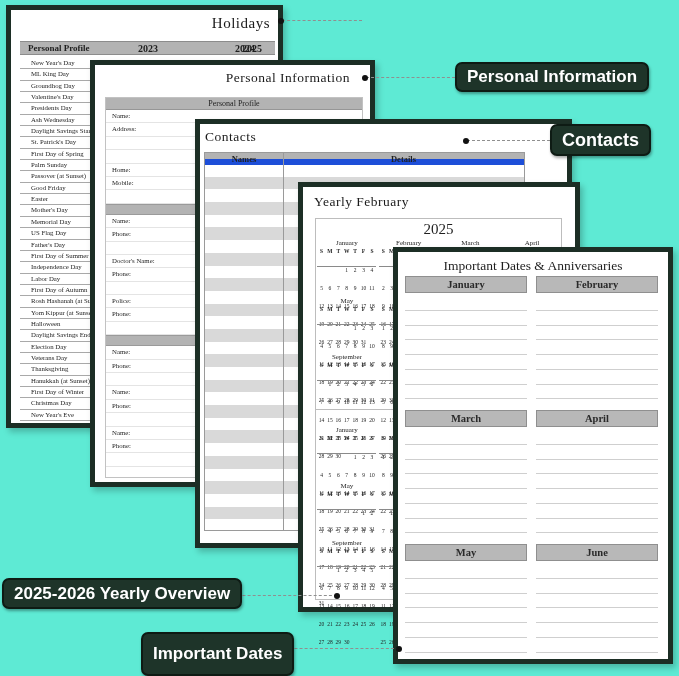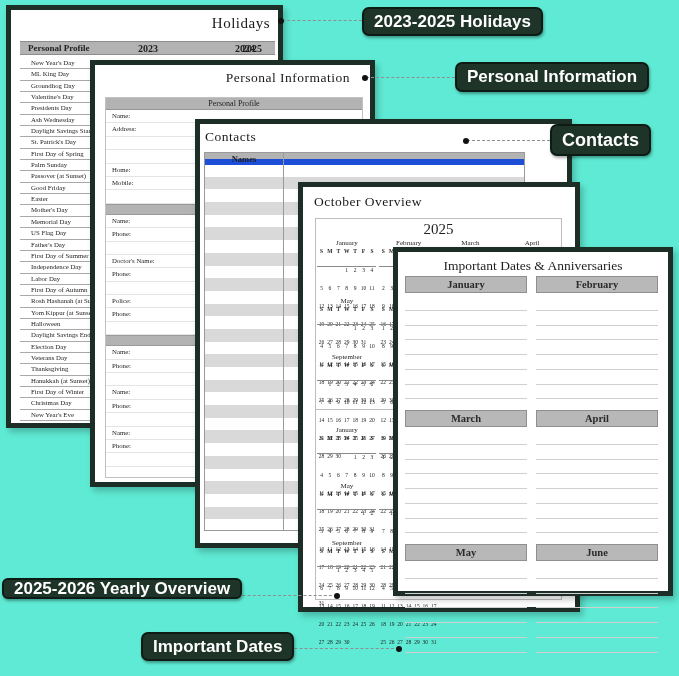--- a/index.html
+++ b/index.html
@@ -244,20 +244,21 @@
           <div class="pi-row"></div>
         </div>
     </div>
   </div>
 
   <div class="page" style="left:195px;top:119px;width:377px;height:429px;">
     <div class="ptitle" style="left:5px;top:5px;font-size:13.5px;">Contacts</div>
     <div class="ct-table">
       <div class="ct-head">
         <span class="c1">Names</span>
+        <span class="c2">Details</span>
       </div>
       <div class="ct-rows" id="contact-rows">
           <div class="crow"></div>
           <div class="crow"></div>
           <div class="crow"></div>
           <div class="crow"></div>
           <div class="crow"></div>
           <div class="crow"></div>
           <div class="crow"></div>
           <div class="crow"></div>
@@ -281,21 +282,21 @@
           <div class="crow"></div>
           <div class="crow"></div>
           <div class="crow"></div>
           <div class="crow"></div>
         </div>
       <div class="ct-div"></div>
     </div>
   </div>
 
   <div class="page" style="left:298px;top:182px;width:282px;height:430px;">
-    <div class="ptitle" style="left:11px;top:7px;font-size:13.5px;">October Overview</div>
+    <div class="ptitle" style="left:11px;top:7px;font-size:13.5px;">Yearly February</div>
     <div class="yr-frame" id="yearly-frame">
       <div class="yr-year">2025</div>
       <div class="yr-divider"></div>
     <div class="mcal" style="left: 0px; top: 20px;">
           <div class="mname">January</div>
           <div class="mgrid">
             <div class="mdh"><span>S</span><span>M</span><span>T</span><span>W</span><span>T</span><span>F</span><span>S</span></div>
             <div class="mwk"><span></span><span></span><span></span><span>1</span><span>2</span><span>3</span><span>4</span></div>
             <div class="mwk"><span>5</span><span>6</span><span>7</span><span>8</span><span>9</span><span>10</span><span>11</span></div>
             <div class="mwk"><span>12</span><span>13</span><span>14</span><span>15</span><span>16</span><span>17</span><span>18</span></div>
@@ -426,21 +427,21 @@
             <div class="mwk"><span></span><span></span><span></span><span></span><span>1</span><span>2</span><span>3</span></div>
             <div class="mwk"><span>4</span><span>5</span><span>6</span><span>7</span><span>8</span><span>9</span><span>10</span></div>
             <div class="mwk"><span>11</span><span>12</span><span>13</span><span>14</span><span>15</span><span>16</span><span>17</span></div>
             <div class="mwk"><span>18</span><span>19</span><span>20</span><span>21</span><span>22</span><span>23</span><span>24</span></div>
             <div class="mwk"><span>25</span><span>26</span><span>27</span><span>28</span><span>29</span><span>30</span><span>31</span></div>
           </div>
         </div>
       </div>
   </div>
 
-  <div class="page" style="left:393px;top:247px;width:280px;height:349px;">
+  <div class="page" style="left:393px;top:247px;width:280px;height:417px;">
     <div class="id-title">Important Dates &amp; Anniversaries</div>
     <div id="important-sections">
         <div class="id-bar" style="left: 7px; top: 24px;">January</div>
         <div class="id-line" style="left: 7px; top: 58px;"></div>
         <div class="id-line" style="left: 7px; top: 72.7px;"></div>
         <div class="id-line" style="left: 7px; top: 87.4px;"></div>
         <div class="id-line" style="left: 7px; top: 102.1px;"></div>
         <div class="id-line" style="left: 7px; top: 116.8px;"></div>
         <div class="id-line" style="left: 7px; top: 131.5px;"></div>
         <div class="id-line" style="left: 7px; top: 146.2px;"></div>
@@ -489,19 +490,18 @@
   <div class="dash" style="left:366px;top:77px;width:89px;"></div>
   <div class="dash" style="left:467px;top:140px;width:83px;"></div>
   <div class="dash" style="left:212px;top:595px;width:125px;"></div>
   <div class="dash" style="left:264px;top:648px;width:135px;"></div>
   <div class="dot" style="left:278px;top:18px;"></div>
   <div class="dot" style="left:362px;top:75px;"></div>
   <div class="dot" style="left:463px;top:138px;"></div>
   <div class="dot" style="left:334px;top:593px;"></div>
   <div class="dot" style="left:396px;top:646px;"></div>
 
-  <div class="badge" style="left:362px;top:7px;height:29px;">2023-2025 Holidays</div>
   <div class="badge" style="left:455px;top:62px;height:30px;">Personal Information</div>
   <div class="badge" style="left:550px;top:124px;height:32px;font-size:18px;">Contacts</div>
-  <div class="badge" style="left:2px;top:578px;height:21px;border-radius:6px;">2025-2026 Yearly Overview</div>
-  <div class="badge" style="left:141px;top:632px;height:29px;">Important Dates</div>
+  <div class="badge" style="left:2px;top:578px;height:31px;">2025-2026 Yearly Overview</div>
+  <div class="badge" style="left:141px;top:632px;height:44px;">Important Dates</div>
 
 </div>
 
 </body></html>

